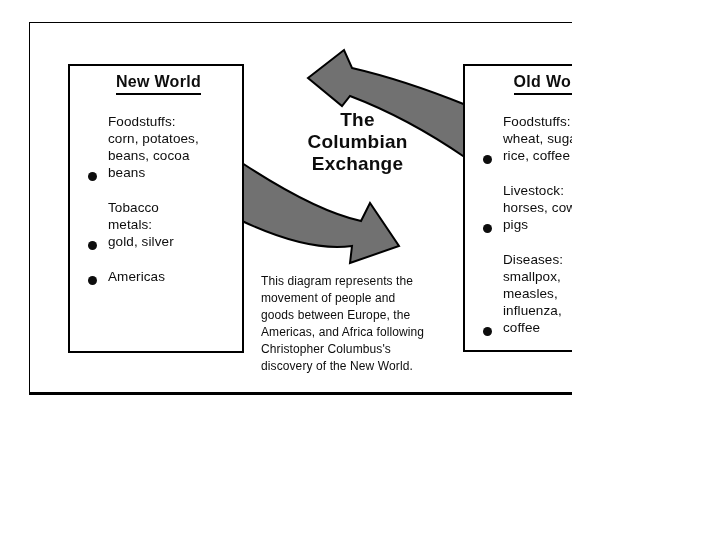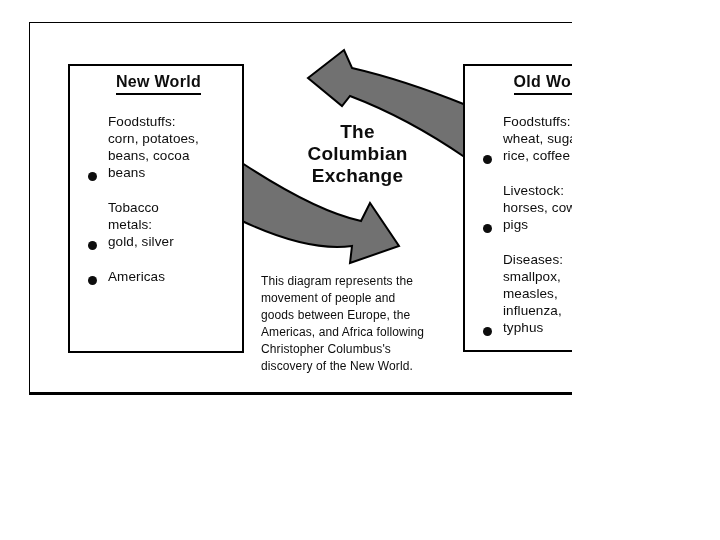--- a/index.html
+++ b/index.html
@@ -85,21 +85,21 @@
     font-size: 13.5px;
     line-height: 17px;
     letter-spacing: 0.1px;
   }
   .lines {
     white-space: pre-line;
   }
   .diagram-title {
     position: absolute;
     left: 280px;
-    top: 121px;
+    top: 109px;
     width: 155px;
     text-align: center;
     font-weight: bold;
     font-size: 19px;
     line-height: 22px;
     letter-spacing: 0.2px;
     z-index: 4;
   }
   .diagram-caption {
     position: absolute;
@@ -162,21 +162,21 @@
       <div class="item-text lines">Livestock:
 horses, cows,
 pigs</div>
     </div>
     <div class="item">
       <span class="bullet"></span>
       <div class="item-text lines">Diseases:
 smallpox,
 measles,
 influenza,
-typhus</div>
+coffee</div>
     </div>
   </div>
 
   <div class="diagram-title lines">The
 Columbian
 Exchange</div>
 
   <div class="diagram-caption lines">This diagram represents the
 movement of people and
 goods between Europe, the

